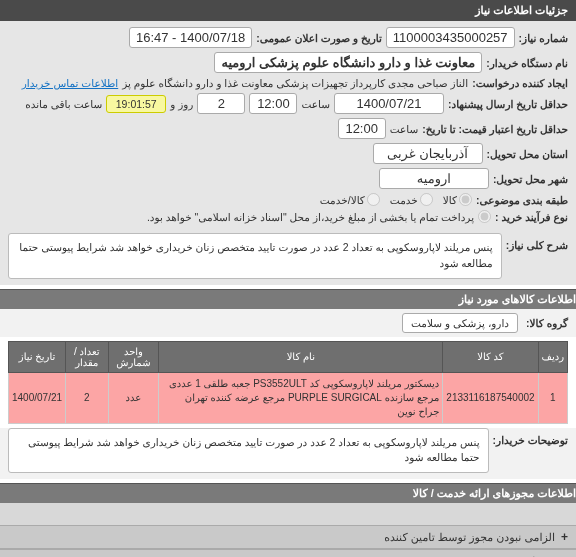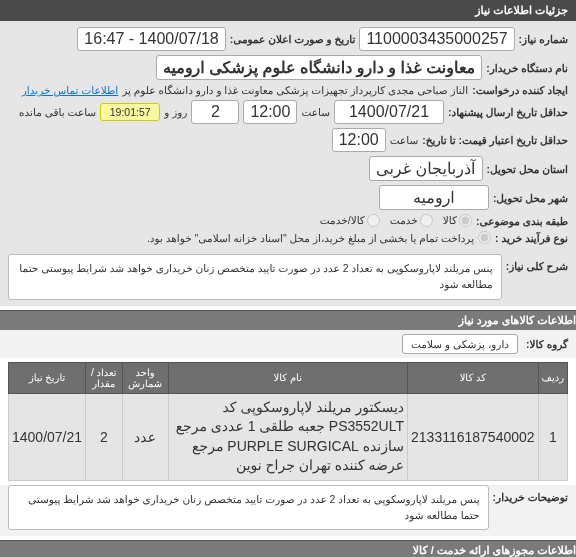--- a/index.html
+++ b/index.html
@@ -4,34 +4,34 @@
 <style>
 * { margin:0; padding:0; box-sizing:border-box; }
 body { font-family: Tahoma, sans-serif; font-size:11px; background:#f0f0f0; width:576px; direction:rtl; color:#333; }
 .page { width:576px; background:#fff; }
 .header { background:#4a4a4a; color:#fff; padding:4px 8px; font-weight:bold; font-size:11px; }
 .section-header { background:#7a7a7a; color:#fff; padding:3px 0; font-size:11px; font-weight:bold; border-top:1px solid #555; }
 .body { background:#e6e6e6; padding:6px 8px; }
 .row { display:flex; align-items:center; margin-bottom:4px; gap:4px; flex-wrap:wrap; }
 .label { font-size:10.5px; color:#333; white-space:nowrap; }
 .label.bold { font-weight:bold; }
-.field, .field-wide, .field-sm { background:#fff; border:1px solid #aaa; border-radius:3px; padding:2px 6px; font-size:16px; color:#333; min-width:110px; display:inline-block; text-align:center; }
+.field, .field-wide, .field-sm { background:#fff; border:1px solid #aaa; border-radius:3px; padding:2px 6px; font-size:13px; color:#333; min-width:110px; display:inline-block; text-align:center; }
 .field-wide { min-width:260px; text-align:right;font-weight:bold; }
 .field-sm { min-width:48px; }
 .link { color:#1472c4; text-decoration:underline; cursor:pointer; font-size:10.5px; }
 .countdown { background:#f8f8a0; border:1px solid #cc0; border-radius:3px; padding:2px 6px; font-size:10.5px; color:#333; display:inline-block; min-width:60px; text-align:center; }
 .radio-group { display:flex; gap:10px; align-items:center; font-size:10.5px; }
-.radio-opt { display:flex; align-items:flex-start; gap:2px; }
+.radio-opt { display:flex; align-items:center; gap:2px; }
 .radio-opt input { margin:0; }
 .notice { background:#fff; border:1px solid #bbb; border-radius:3px; padding:6px 8px; font-size:10.5px; line-height:1.5; margin:4px 8px; }
 .cat-row { display:flex; align-items:center; gap:8px; padding:4px 8px; background:#f2f2f2; }
 .cat-box { background:#fff; border:1px solid #aaa; border-radius:3px; padding:3px 8px; font-size:10.5px; }
 table.items { width:calc(100% - 16px); margin:4px 8px; border-collapse:collapse; background:#fff; }
 table.items th { background:#6f6f6f; color:#fff; font-size:10px; font-weight:normal; padding:4px 3px; border:1px solid #555; text-align:center; }
-table.items td { font-size:14px; padding:4px 3px; border:1px solid #ccc; background:#e5e5e5; text-align:center; vertical-align:middle; }
+table.items td { font-size:10px; padding:4px 3px; border:1px solid #ccc; background:#fca5a5; text-align:center; vertical-align:middle; }
 table.items td.desc { text-align:right; line-height:1.4; }
 .licenses-body { background:#d8d8d8; min-height:22px; }
 .acc { background:#c9c9c9; padding:4px 8px; font-size:11px; display:flex; align-items:center; gap:6px; border-top:1px solid #aaa; border-bottom:1px solid #aaa; cursor:pointer; }
 .acc .pm { font-weight:bold; font-size:12px; }
 .btn-row { background:#c9c9c9; padding:4px 8px; display:flex; gap:6px; border-top:1px solid #aaa; }
 </style>
 </head>
 <body>
 <div class="page">
 

